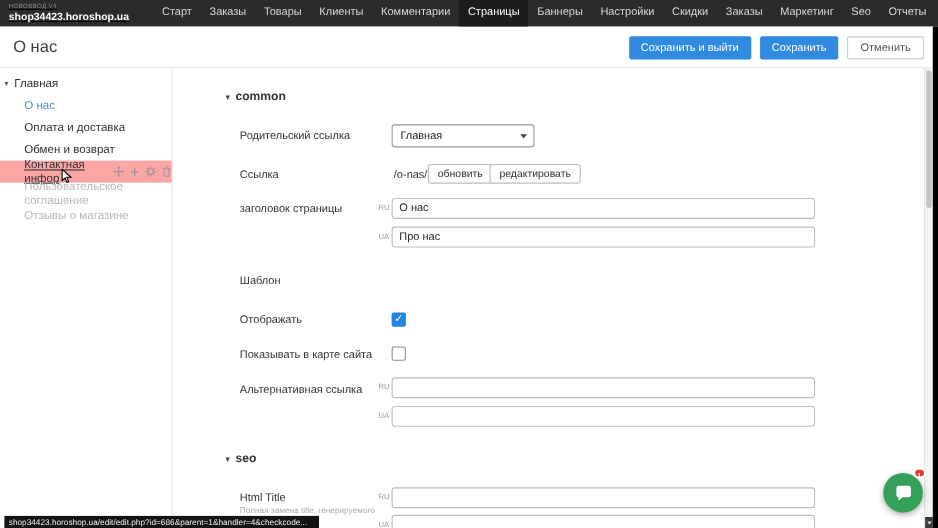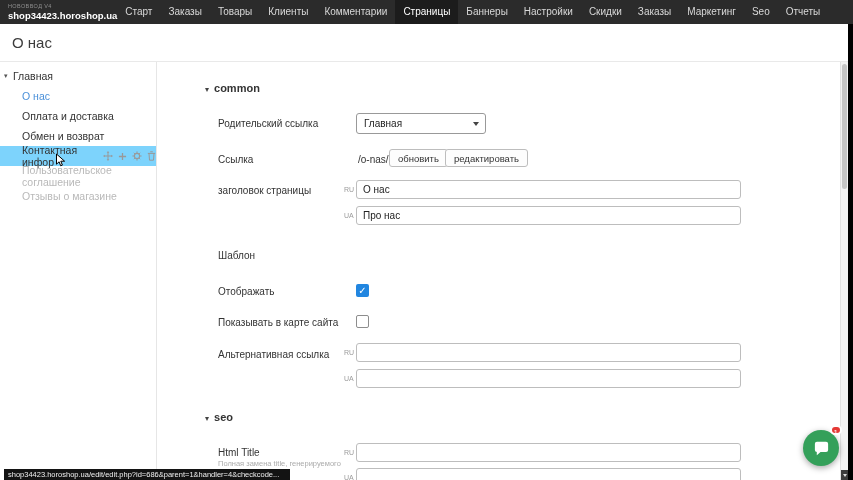--- a/index.html
+++ b/index.html
@@ -2,21 +2,21 @@
 <html><head>
 <meta charset="utf-8">
 <style>
   * { margin:0; padding:0; box-sizing:border-box; cursor:default; }
   html,body { width:853px; height:480px; overflow:hidden; background:#fff;
     font-family:"Liberation Sans", sans-serif; position:relative; }
 
   
   .topbar { position:absolute; top:0; left:0; width:853px; height:24px;
     background:#2b2b2b; display:flex; align-items:center; z-index:40; }
-  .brand { margin-left:8px; line-height:1; }
+  .brand { margin-left:8px; margin-right:22px; line-height:1;text-decoration:underline; }
   .brand-small { font-size:5.5px; color:#8f8f8f; letter-spacing:.4px; }
   .brand-name { font-size:9.5px; color:#fff; font-weight:bold; margin-top:1px; }
   .topmenu { display:flex; height:100%; }
   .topmenu-item { color:#d8d8d8; font-size:10px; line-height:24px; padding:0 8px; white-space:nowrap; }
   .topmenu-item.active { background:#1c1c1c; color:#fff; }
 
   
   .header { position:absolute; top:24px; left:0; right:5px; height:38px; background:#fff;
     border-bottom:1px solid #e9e9e9; z-index:5; }
   .page-title { position:absolute; left:12px; top:10px; font-size:15px; color:#3d3d3d; }
@@ -31,21 +31,21 @@
     border-right:1px solid #e6e6e6; background:#fff; padding-top:4px; }
   .side-item { height:20px; display:flex; align-items:center; font-size:10.5px; color:#333; position:relative; }
   .side-item .arrow { font-size:7px; color:#555; width:9px; flex:0 0 9px; }
   .side-item .arrow:empty { display:none; }
   .t-root { padding-left:4px; }
   .t-link { padding-left:16px; }
   .t-link .label { color:#4a90d9; }
   .t-selected, .t-normal, .t-muted, .t-hover { padding-left:22px; }
   .t-selected .label { color:#4a90d9; }
   .t-muted .label { color:#b9b9b9; }
-  .t-hover { background:#7dd3fc; }
+  .t-hover { background:#fca5a5;text-decoration:underline; }
   .row-icons { display:none; margin-left:7px; gap:5px; align-items:center; }
   .t-hover .row-icons { display:flex; }
   .cursor-svg { display:none; position:absolute; left:55px; top:7px; z-index:12; }
   .t-hover .cursor-svg { display:block; }
 
   
   .form { position:absolute; left:158px; top:62px; right:13px; bottom:0; background:#fff;margin-left:43px; }
   .section-head { position:absolute; left:4px; font-size:11px; font-weight:bold; color:#333; }
   .section-head .sec-arrow { font-size:8px; font-weight:normal; color:#444; margin-right:5px; }
   .flabel { position:absolute; left:17px; font-size:10px; color:#333; }
@@ -111,20 +111,25 @@
       <div class="topmenu-item"><span>Заказы</span></div>
       <div class="topmenu-item"><span>Маркетинг</span></div>
       <div class="topmenu-item"><span>Seo</span></div>
       <div class="topmenu-item"><span>Отчеты</span></div>
   </nav>
 
 </div>
 
 <div class="header">
   <div class="page-title">О нас</div>
+  <div class="header-buttons">
+    <button class="btn btn-blue">Сохранить и выйти</button>
+    <button class="btn btn-blue">Сохранить</button>
+    <button class="btn btn-plain">Отменить</button>
+  </div>
 </div>
 
 <div class="sidebar">
   <div class="side-item t-root">
       <span class="arrow">▾</span>
       <span class="label">Главная</span>
 
     </div>
     <div class="side-item t-selected">
 

